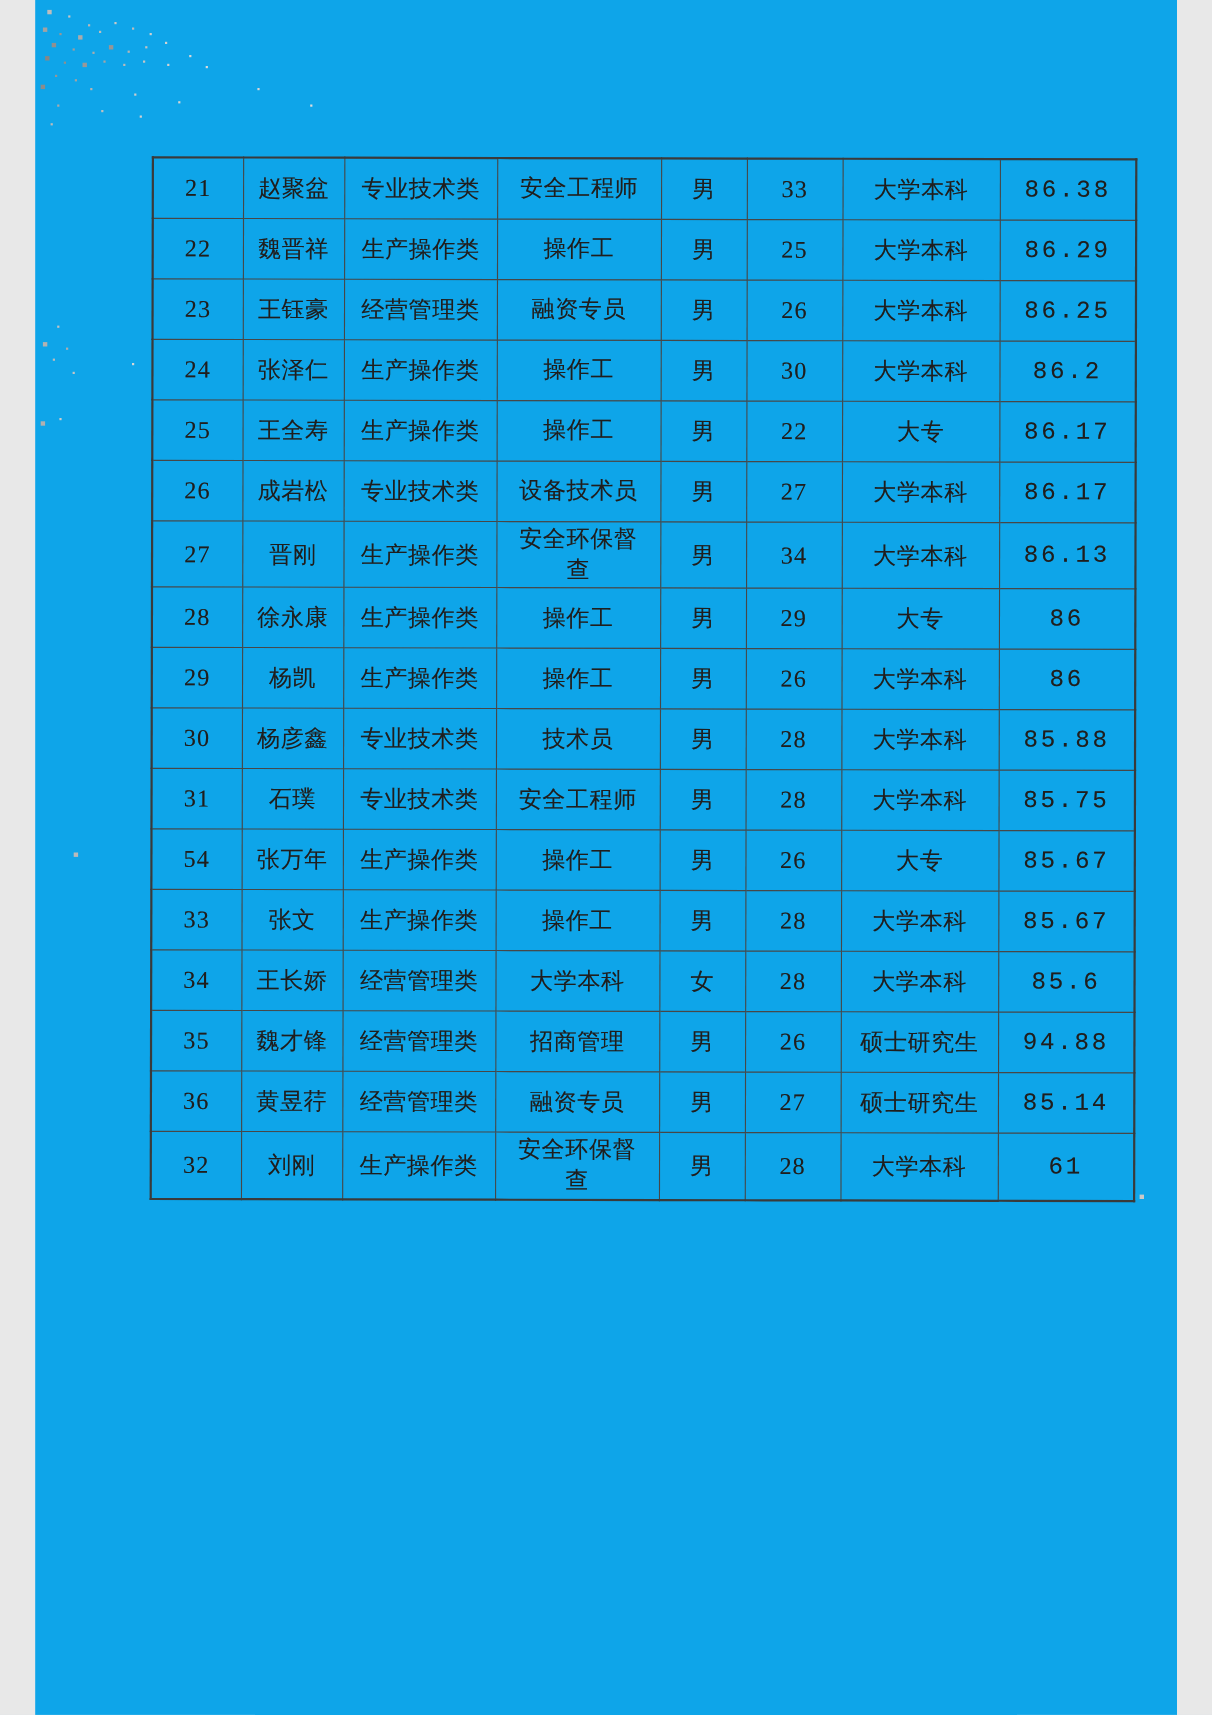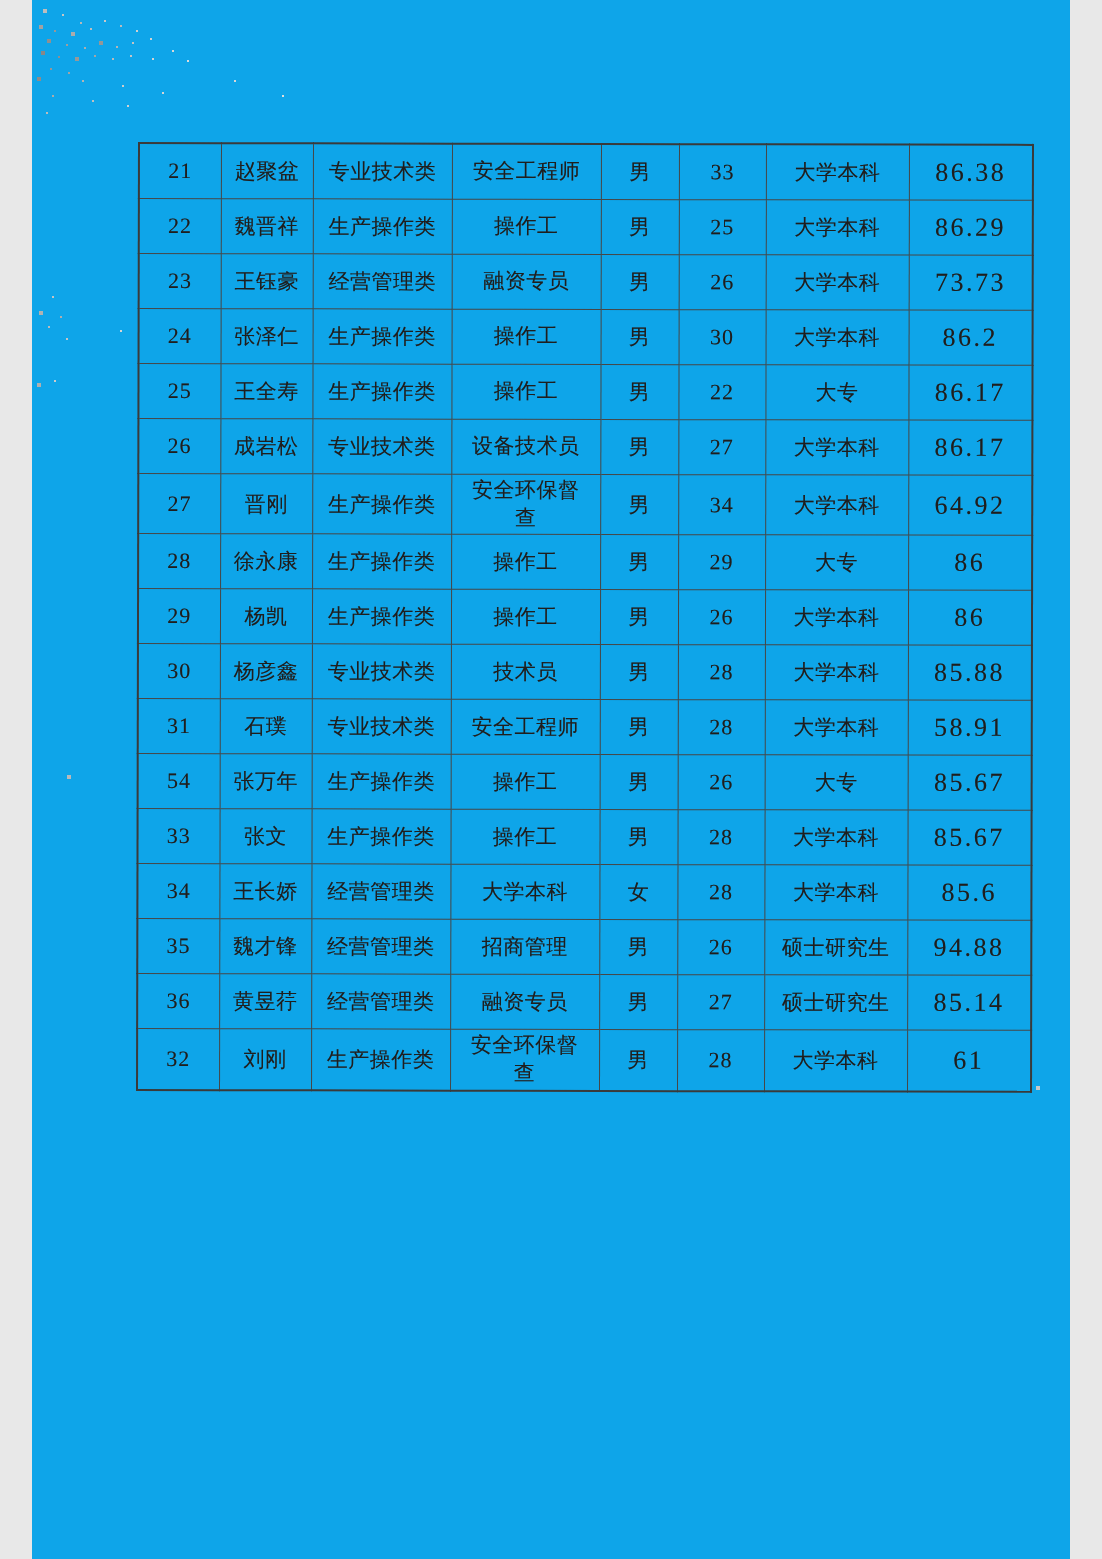--- a/index.html
+++ b/index.html
@@ -80,22 +80,23 @@
   .col-age       { width: 87px;  }
   .col-education { width: 143px; }
   .col-score     { width: 124px; }
 
   .score-table td.col-rank,
   .score-table td.col-age {
     font-size: 22px;
     letter-spacing: 1px;
   }
   .score-table td.col-score {
-    font-size: 26px;
+    font-size: 22px;
     letter-spacing: 2.5px;
+    font-family: Liberation Mono, monospace;
   }
   .pos-inner {
     display: inline-block;
     max-width: 118px;
     line-height: 1.32;
   }
 </style>
 </head>
 <body>
 
@@ -136,21 +137,21 @@
     <td class="col-score">86.29</td>
   </tr>
           <tr>
     <td class="col-rank">23</td>
     <td class="col-name">王钰豪</td>
     <td class="col-category">经营管理类</td>
     <td class="col-position"><span class="pos-inner">融资专员</span></td>
     <td class="col-gender">男</td>
     <td class="col-age">26</td>
     <td class="col-education">大学本科</td>
-    <td class="col-score">73.73</td>
+    <td class="col-score">86.25</td>
   </tr>
           <tr>
     <td class="col-rank">24</td>
     <td class="col-name">张泽仁</td>
     <td class="col-category">生产操作类</td>
     <td class="col-position"><span class="pos-inner">操作工</span></td>
     <td class="col-gender">男</td>
     <td class="col-age">30</td>
     <td class="col-education">大学本科</td>
     <td class="col-score">86.2</td>
@@ -176,21 +177,21 @@
     <td class="col-score">86.17</td>
   </tr>
           <tr>
     <td class="col-rank">27</td>
     <td class="col-name">晋刚</td>
     <td class="col-category">生产操作类</td>
     <td class="col-position"><span class="pos-inner">安全环保督查</span></td>
     <td class="col-gender">男</td>
     <td class="col-age">34</td>
     <td class="col-education">大学本科</td>
-    <td class="col-score">64.92</td>
+    <td class="col-score">86.13</td>
   </tr>
           <tr>
     <td class="col-rank">28</td>
     <td class="col-name">徐永康</td>
     <td class="col-category">生产操作类</td>
     <td class="col-position"><span class="pos-inner">操作工</span></td>
     <td class="col-gender">男</td>
     <td class="col-age">29</td>
     <td class="col-education">大专</td>
     <td class="col-score">86</td>
@@ -216,21 +217,21 @@
     <td class="col-score">85.88</td>
   </tr>
           <tr>
     <td class="col-rank">31</td>
     <td class="col-name">石璞</td>
     <td class="col-category">专业技术类</td>
     <td class="col-position"><span class="pos-inner">安全工程师</span></td>
     <td class="col-gender">男</td>
     <td class="col-age">28</td>
     <td class="col-education">大学本科</td>
-    <td class="col-score">58.91</td>
+    <td class="col-score">85.75</td>
   </tr>
           <tr>
     <td class="col-rank">54</td>
     <td class="col-name">张万年</td>
     <td class="col-category">生产操作类</td>
     <td class="col-position"><span class="pos-inner">操作工</span></td>
     <td class="col-gender">男</td>
     <td class="col-age">26</td>
     <td class="col-education">大专</td>
     <td class="col-score">85.67</td>

